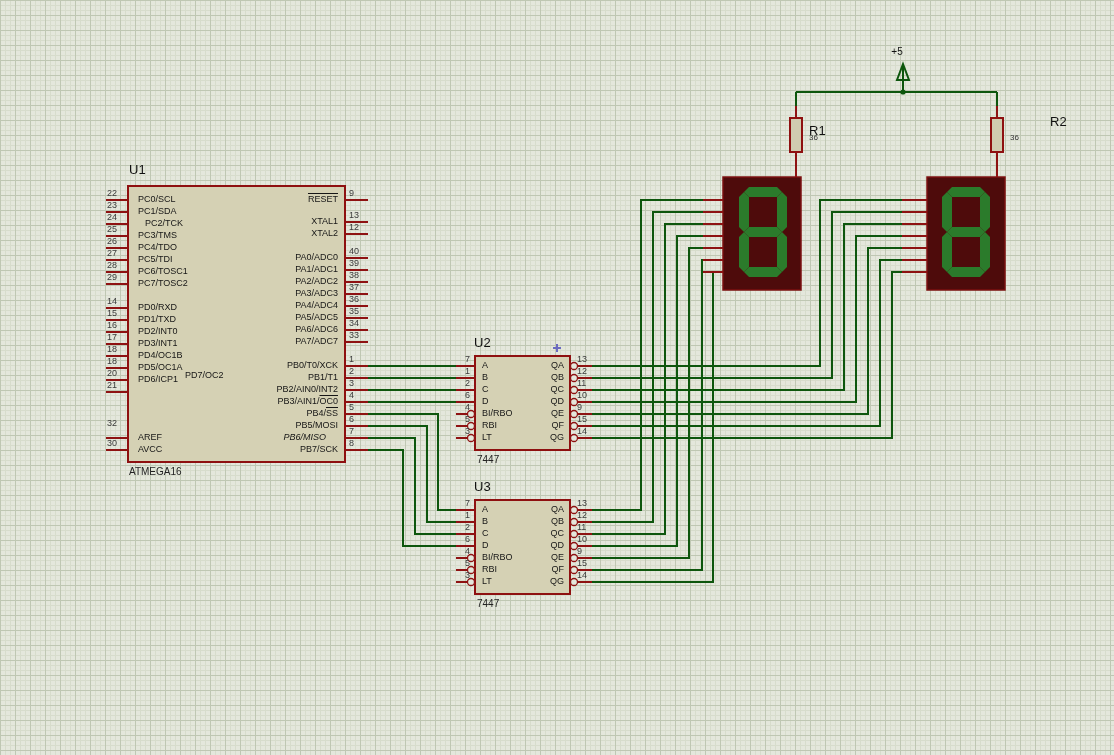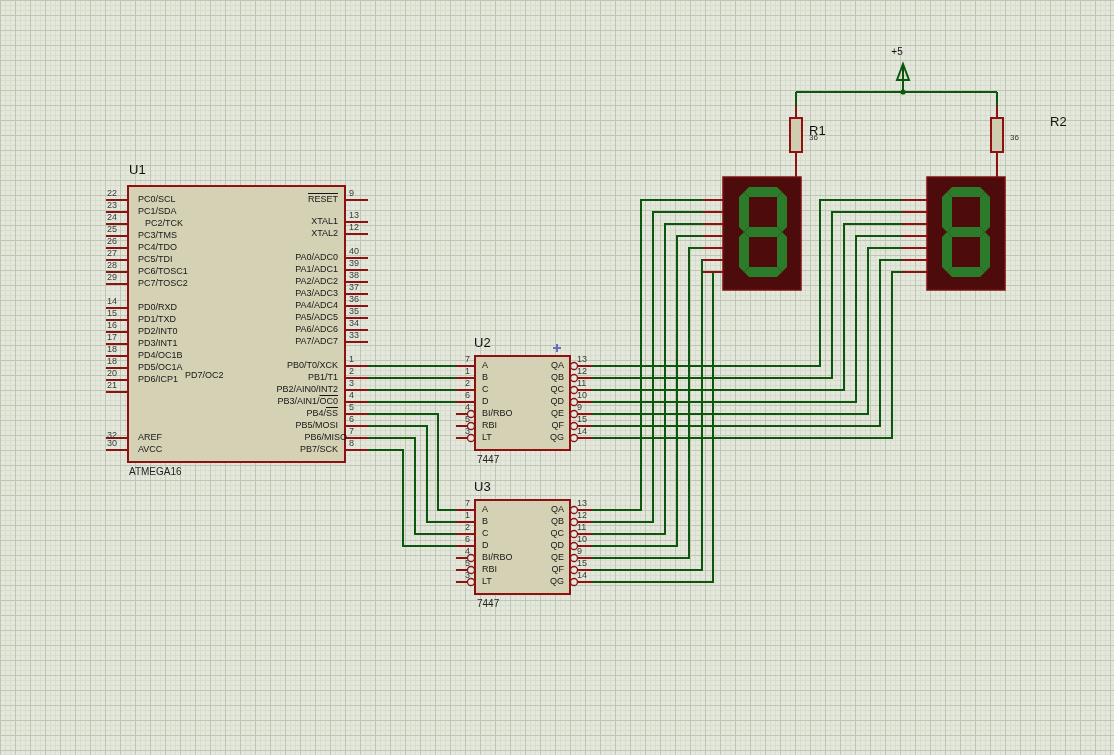--- a/index.html
+++ b/index.html
@@ -216,21 +216,21 @@
       <span class="txt t-num" style="left: 107px; top: 333px; width: 20px;">17</span>
       <span class="txt t-lbl" style="left: 138px; top: 339px;"><span>PD3/INT1</span><span class="ov"></span></span>
       <span class="txt t-num" style="left: 107px; top: 345px; width: 20px;">18</span>
       <span class="txt t-lbl" style="left: 138px; top: 351px;"><span>PD4/OC1B</span><span class="ov"></span></span>
       <span class="txt t-num" style="left: 107px; top: 357px; width: 20px;">18</span>
       <span class="txt t-lbl" style="left: 138px; top: 363px;"><span>PD5/OC1A</span><span class="ov"></span></span>
       <span class="txt t-num" style="left: 107px; top: 369px; width: 20px;">20</span>
       <span class="txt t-lbl" style="left: 138px; top: 375px;"><span>PD6/ICP1</span><span class="ov"></span></span>
       <span class="txt t-num" style="left: 107px; top: 381px; width: 20px;">21</span>
       <span class="txt t-lbl" style="left: 138px; top: 371px; margin-left: 47px;"><span>PD7/OC2</span><span class="ov"></span></span>
-      <span class="txt t-num" style="left: 107px; top: 431px; width: 41px;">32</span>
+      <span class="txt t-num" style="left: 107px; top: 419px; width: 41px;">32</span>
       <span class="txt t-lbl" style="left: 138px; top: 433px;"><span>AREF</span><span class="ov"></span></span>
       <span class="txt t-num" style="left: 107px; top: 439px; width: 20px;">30</span>
       <span class="txt t-lbl" style="left: 138px; top: 445px;"><span>AVCC</span><span class="ov"></span></span>
       <span class="txt t-num" style="left: 349px; top: 189px; width: 18px;">9</span>
       <span class="txt t-lbl ar" style="left: 180px; top: 195px; width: 158px;"><span></span><span class="ov">RESET</span></span>
       <span class="txt t-num" style="left: 349px; top: 211px; width: 18px;">13</span>
       <span class="txt t-lbl ar" style="left: 180px; top: 217px; width: 158px;"><span>XTAL1</span><span class="ov"></span></span>
       <span class="txt t-num" style="left: 349px; top: 223px; width: 18px;">12</span>
       <span class="txt t-lbl ar" style="left: 180px; top: 229px; width: 158px;"><span>XTAL2</span><span class="ov"></span></span>
       <span class="txt t-num" style="left: 349px; top: 247px; width: 18px;">40</span>
@@ -255,21 +255,21 @@
       <span class="txt t-lbl ar" style="left: 180px; top: 373px; width: 158px;"><span>PB1/T1</span><span class="ov"></span></span>
       <span class="txt t-num" style="left: 349px; top: 379px; width: 18px;">3</span>
       <span class="txt t-lbl ar" style="left: 180px; top: 385px; width: 158px;"><span>PB2/AIN0/INT2</span><span class="ov"></span></span>
       <span class="txt t-num" style="left: 349px; top: 391px; width: 18px;">4</span>
       <span class="txt t-lbl ar" style="left: 180px; top: 397px; width: 158px;"><span>PB3/AIN1/</span><span class="ov">OC0</span></span>
       <span class="txt t-num" style="left: 349px; top: 403px; width: 18px;">5</span>
       <span class="txt t-lbl ar" style="left: 180px; top: 409px; width: 158px;"><span>PB4/</span><span class="ov">SS</span></span>
       <span class="txt t-num" style="left: 349px; top: 415px; width: 18px;">6</span>
       <span class="txt t-lbl ar" style="left: 180px; top: 421px; width: 158px;"><span>PB5/MOSI</span><span class="ov"></span></span>
       <span class="txt t-num" style="left: 349px; top: 427px; width: 18px;">7</span>
-      <span class="txt t-lbl ar" style="left: 189px; top: 433px; width: 158px;"><span>PB6/MISO</span><span class="ov"></span></span>
+      <span class="txt t-lbl ar" style="left: 168px; top: 433px; width: 158px; font-style: italic;"><span>PB6/MISO</span><span class="ov"></span></span>
       <span class="txt t-num" style="left: 349px; top: 439px; width: 18px;">8</span>
       <span class="txt t-lbl ar" style="left: 180px; top: 445px; width: 158px;"><span>PB7/SCK</span><span class="ov"></span></span>
       <span class="txt t-num ar" style="left: 452px; top: 355px; width: 18px;">7</span>
       <span class="txt t-lbl" style="left: 482px; top: 361px;"><span>A</span><span class="ov"></span></span>
       <span class="txt t-num ar" style="left: 452px; top: 367px; width: 18px;">1</span>
       <span class="txt t-lbl" style="left: 482px; top: 373px;"><span>B</span><span class="ov"></span></span>
       <span class="txt t-num ar" style="left: 452px; top: 379px; width: 18px;">2</span>
       <span class="txt t-lbl" style="left: 482px; top: 385px;"><span>C</span><span class="ov"></span></span>
       <span class="txt t-num ar" style="left: 452px; top: 391px; width: 18px;">6</span>
       <span class="txt t-lbl" style="left: 482px; top: 397px;"><span>D</span><span class="ov"></span></span>

